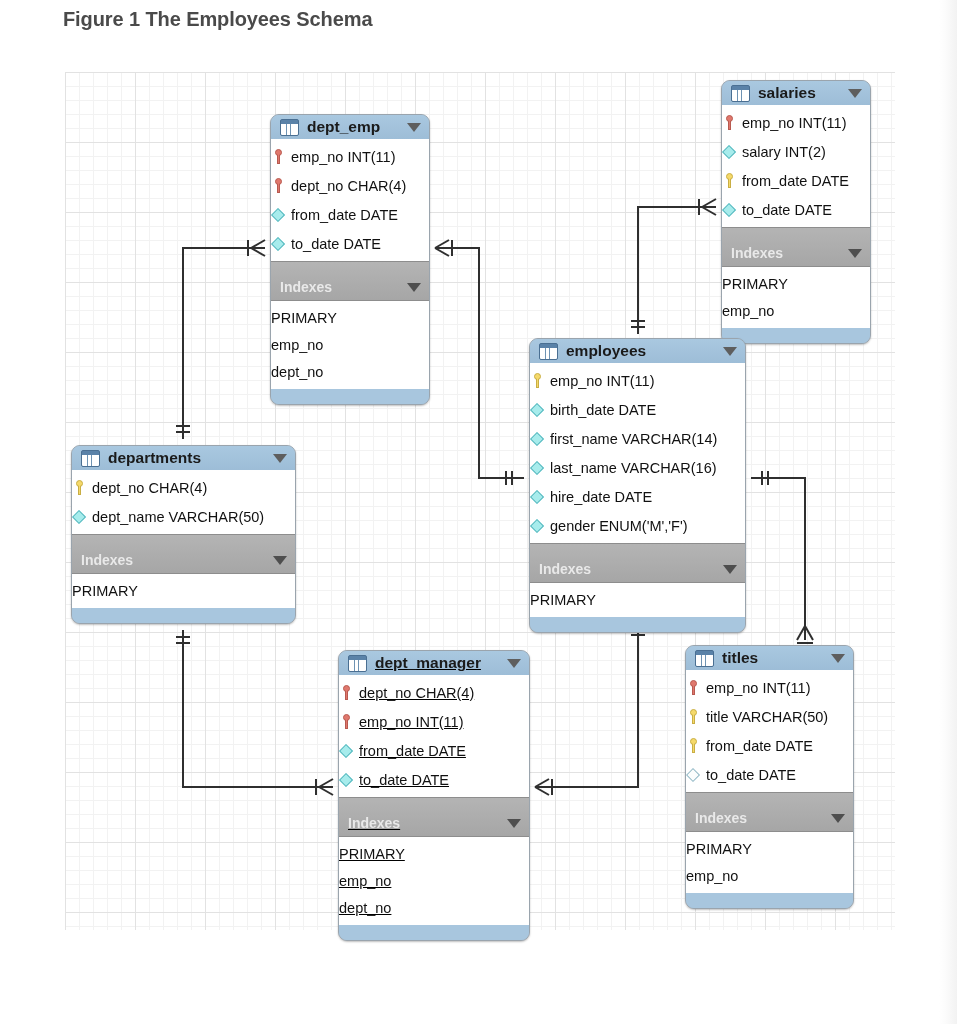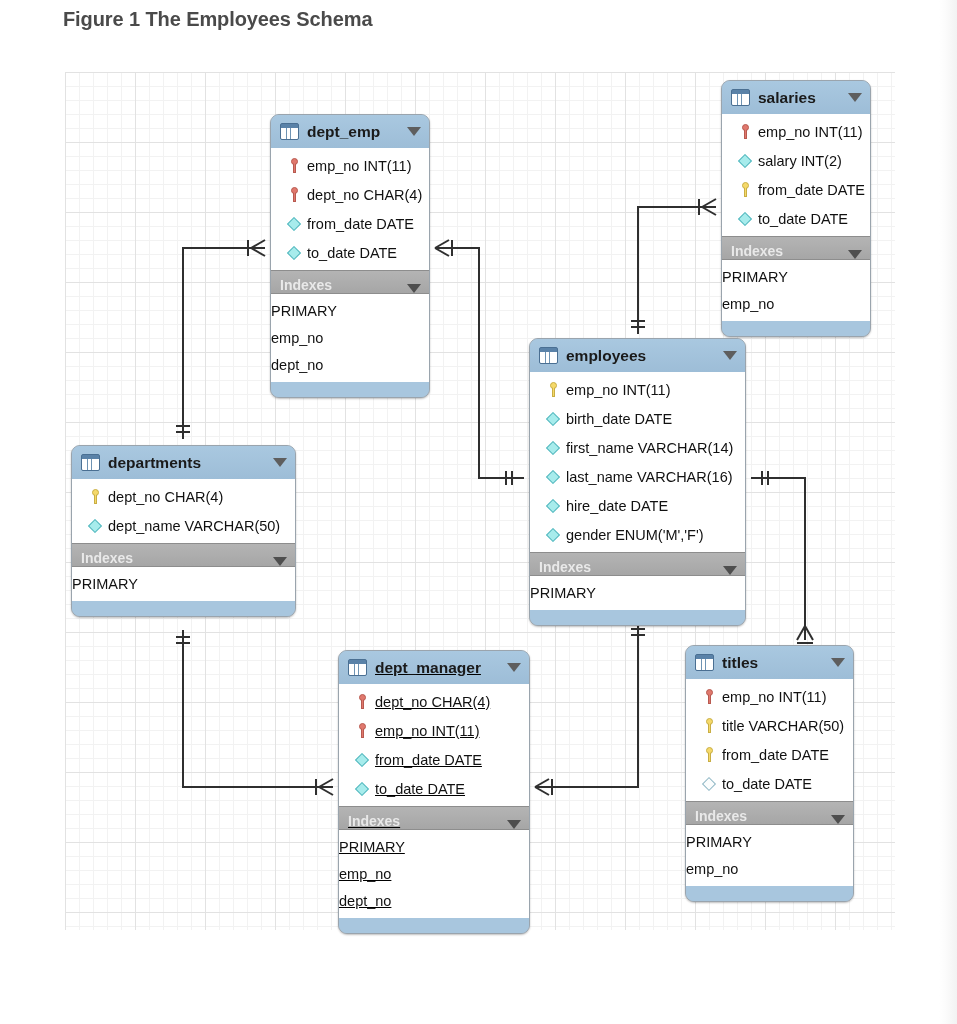--- a/index.html
+++ b/index.html
@@ -77,21 +77,21 @@
   .table-box {
     position: absolute;
     border: 1px solid #9aa4ad;
     border-radius: 9px;
     background: #a8c6de;
     box-shadow: 0 1px 2px rgba(0,0,0,0.25);
     overflow: hidden;
     box-sizing: border-box;
   }
   .tbl-header {
-    height: 33px;
+    height: 24px;
     background: linear-gradient(to bottom, #a9c8e0 0%, #9dbdd7 100%);
     display: flex;
     align-items: center;
     padding: 0 8px 0 9px;
     box-sizing: border-box;
   }
   .tbl-icon {
     width: 17px;
     height: 15px;
     flex: 0 0 auto;
@@ -140,21 +140,21 @@
   }
 
   .tbl-fields {
     background: #ffffff;
     padding: 3px 0 3px 0;
   }
   .field-row {
     display: flex;
     align-items: center;
     height: 29px;
-    padding-left: 16px;
+    padding-left: 0;
     box-sizing: border-box;
   }
   .field-label {
     font-size: 14.5px;
     color: #111111;
     white-space: nowrap;
     margin-left: 6px;
   }
 
   
@@ -195,26 +195,26 @@
     width: 10px; height: 10px;
     background: var(--dc);
     border: 1px solid var(--db);
     box-sizing: border-box;
     transform: rotate(45deg);
   }
   .glyph.diamond.cyan { --dc:#a7ecec; --db:#54b6bd; }
   .glyph.diamond.white { --dc:#fbfdfd; --db:#8fb6c4; }
 
   .tbl-indexbar {
-    height: 24px;
+    height: 40px;
     background: linear-gradient(to bottom, #b4b4b4 0%, #a6a6a6 100%);
     border-top: 1px solid #8d8d8d;
     border-bottom: 1px solid #8d8d8d;
     display: flex;
-    align-items: flex-end;
+    align-items: center;
     padding: 12px 8px 0 9px;
     box-sizing: border-box;
   }
   .index-title {
     font-size: 14px;
     font-weight: bold;
     color: #e9e9e9;
     flex: 1 1 auto;
   }
   .tbl-indexes {

